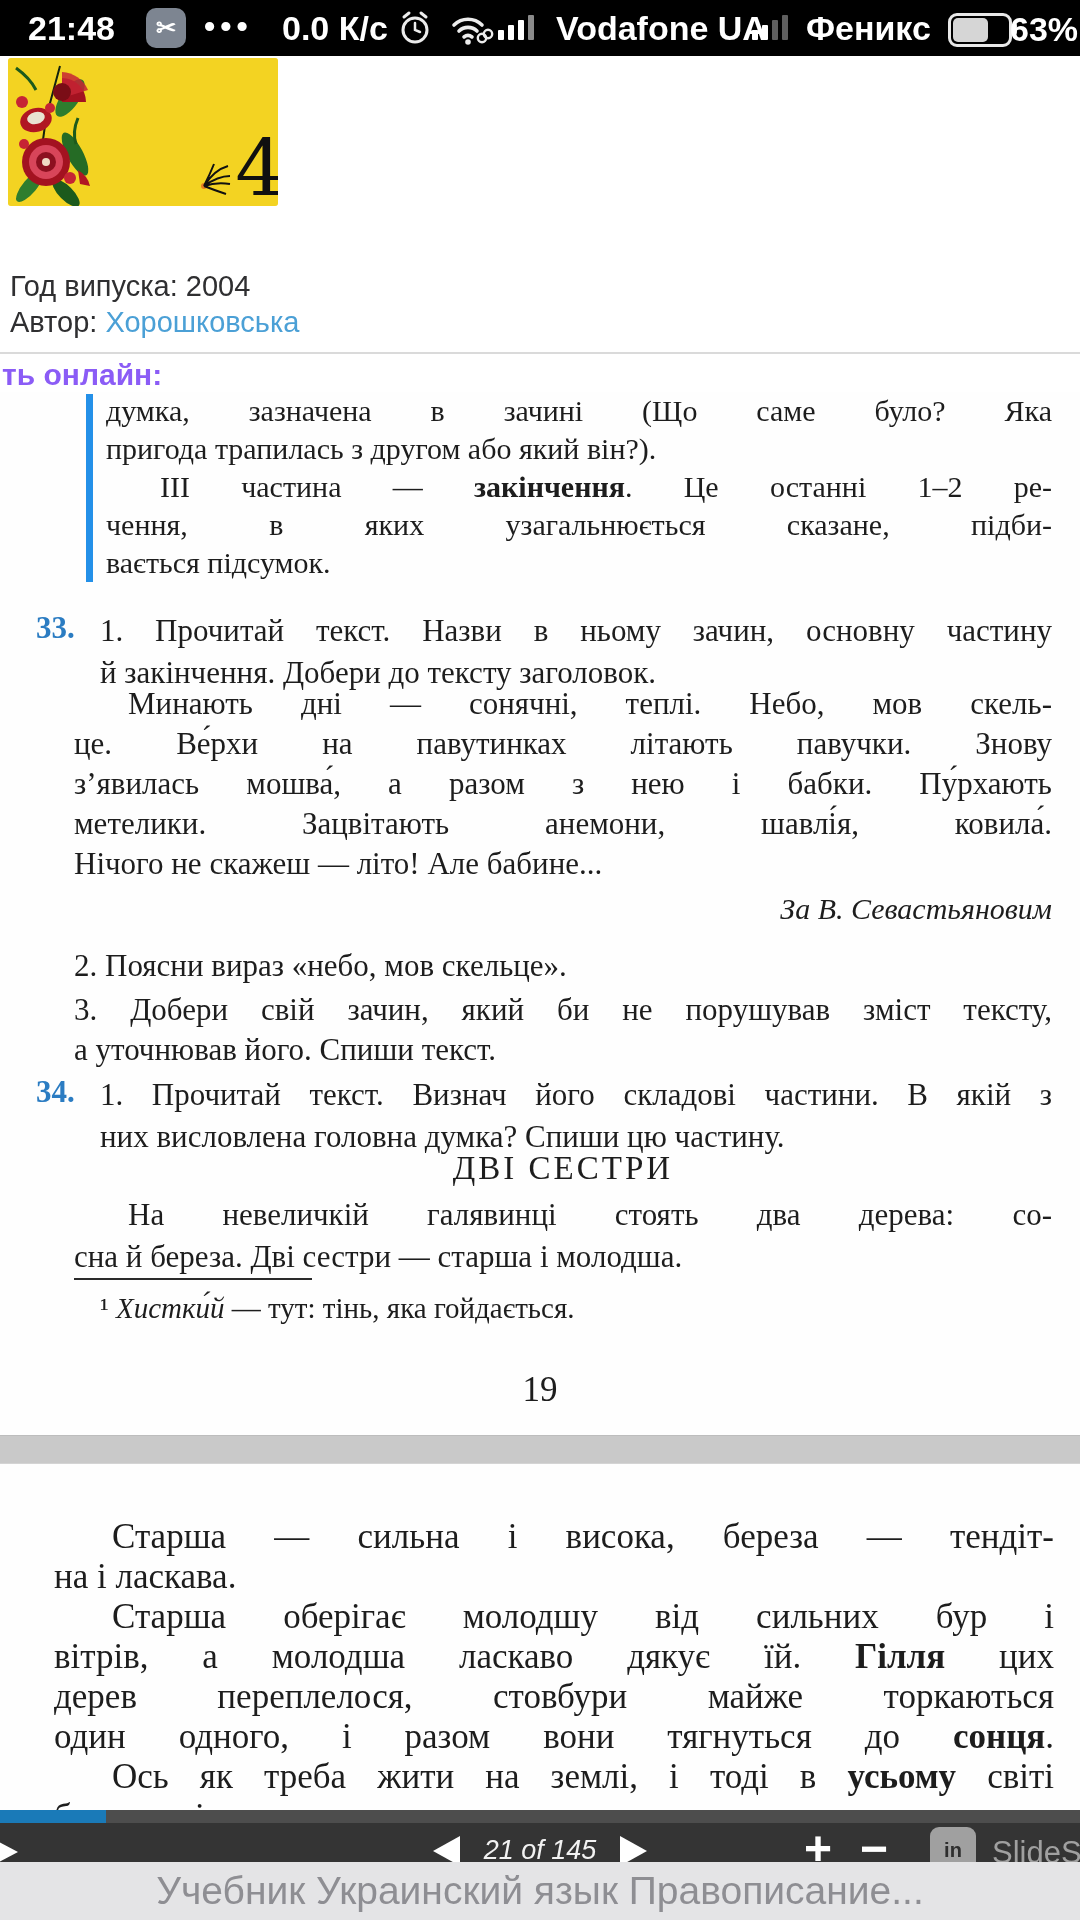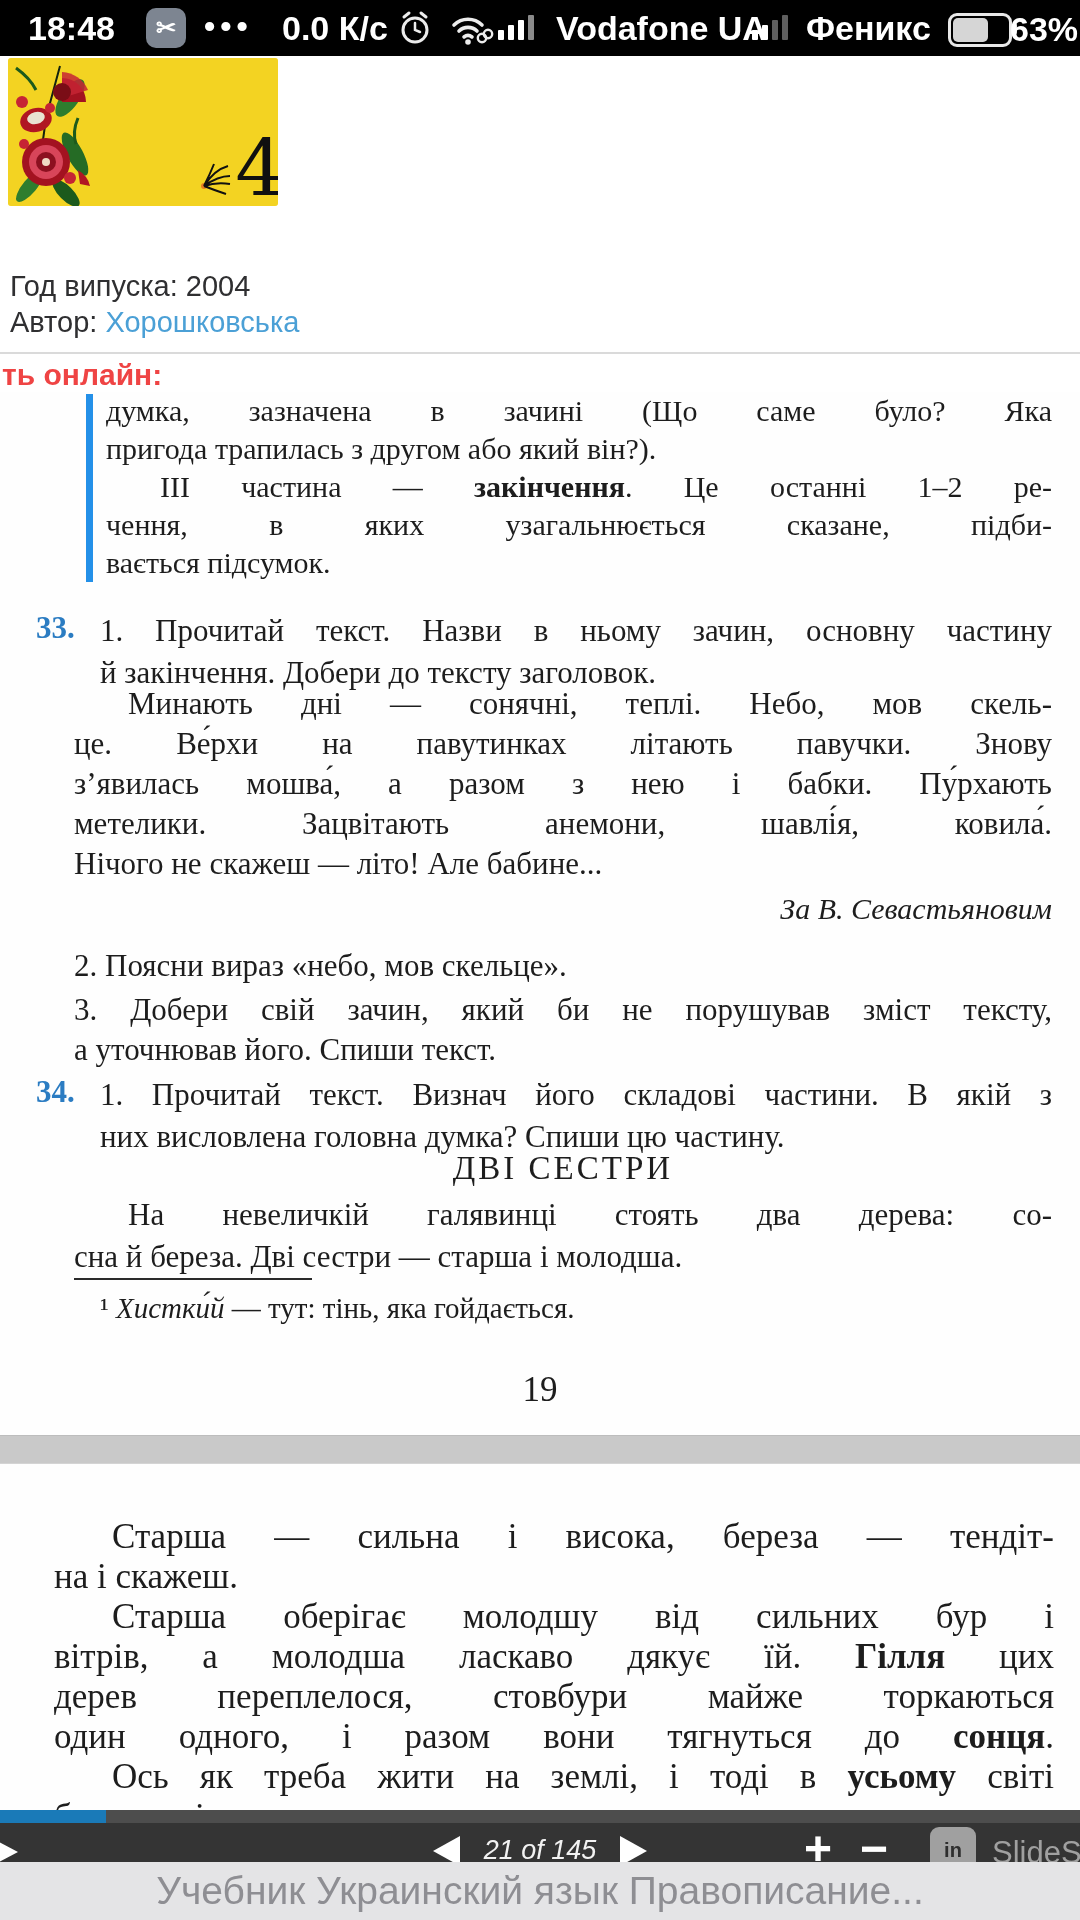--- a/index.html
+++ b/index.html
@@ -26,21 +26,21 @@
   .battery .fill{position:absolute;left:2px;top:2px;bottom:2px;width:60%;background:#d6d6d6;border-radius:5px;}
   .battery .nub{position:absolute;right:-8px;top:7px;width:4px;height:12px;background:#e8e8e8;border-radius:0 3px 3px 0;}
 
   
   .cover{position:absolute;left:8px;top:58px;width:270px;height:148px;border-radius:3px;overflow:hidden;}
   .meta{position:absolute;left:10px;font-size:29px;color:#2f2f31;}
   .meta-year{top:270px;}
   .meta-author{top:306px;}
   .link{color:#4ba0d6;}
   .divider1{position:absolute;left:0;top:352px;width:1080px;height:2px;background:#dadada;}
-  .online-label{position:absolute;left:2px;top:358px;font-size:30px;font-weight:700;color:#ef4444;}
+  .online-label{position:absolute;left:2px;top:358px;font-size:30px;font-weight:700;color:#8b5cf6;}
 
   
   .doc{position:absolute;left:0;top:392px;width:1080px;height:1418px;background:#fefefe;
        font-family:"Liberation Serif","DejaVu Serif",serif;color:#1d1d1d;overflow:hidden;z-index:1;}
   .line{font-size:31px;height:40px;line-height:40px;white-space:nowrap;}
   .jl{text-align:justify;text-align-last:justify;white-space:normal;}
   .ind{padding-left:54px;}
   .b{font-weight:700;}
   .quote-bar{position:absolute;left:86px;top:2px;width:7px;height:188px;background:#2490e8;}
   .quote-text{position:absolute;left:106px;top:0;width:946px;}
@@ -79,21 +79,21 @@
                display:flex;align-items:center;justify-content:center;font-weight:700;font-size:20px;color:#2e2e2e;
                font-family:"Liberation Sans",sans-serif;}
   .brand-name{position:absolute;left:992px;top:12px;font-size:31px;color:#a0a0a0;white-space:nowrap;}
   .caption{position:absolute;left:0;top:1862px;width:1080px;height:58px;background:#e4e4e6;z-index:5;
            display:flex;align-items:center;justify-content:center;font-size:39px;color:#8e8e93;}
 </style>
 </head>
 <body>
 
 <div class="statusbar">
-  <span class="sb sb-time">18:48</span>
+  <span class="sb sb-time">21:48</span>
   <span class="sb sb-badge">
     <span>✂</span>
   </span>
   <span class="sb sb-dots">•••</span>
   <span class="sb sb-speed">0.0 К/с</span>
   <svg style="position:absolute;left:396px;top:9px;" width="38" height="38" viewBox="0 0 38 38">
     <circle cx="19" cy="21" r="12" fill="none" stroke="#ececec" stroke-width="3"></circle>
     <path d="M19 14 V21 L24 23" fill="none" stroke="#ececec" stroke-width="2.5" stroke-linecap="round"></path>
     <path d="M8 8 L13 4" stroke="#ececec" stroke-width="3" stroke-linecap="round"></path>
     <path d="M30 8 L25 4" stroke="#ececec" stroke-width="3" stroke-linecap="round"></path>
@@ -227,21 +227,21 @@
   <div class="footnote" style="top:900px;">
     <span>¹ </span><span class="fn-i">Хистки́й</span><span> — тут: тінь, яка гойдається.</span>
   </div>
 
   <div class="pagenum" style="top:978px;">19</div>
 
   <div class="band"></div>
 
   <div class="page2">
     <div class="line jl ind">Старша — сильна і висока, береза — тендіт-</div>
-    <div class="line">на і скажеш.</div>
+    <div class="line">на і ласкава.</div>
     <div class="line jl ind">Старша оберігає молодшу від сильних бур і</div>
     <div class="line jl"><span>вітрів, а молодша ласкаво дякує їй. </span><span class="b">Гілля</span><span> цих</span></div>
     <div class="line jl">дерев переплелося, стовбури майже торкаються</div>
     <div class="line jl"><span>один одного, і разом вони тягнуться до </span><span class="b">сонця</span><span>.</span></div>
     <div class="line jl ind"><span>Ось як треба жити на землі, і тоді в </span><span class="b">усьому</span><span> світі</span></div>
     <div class="line">буде мир і щастя.</div>
   </div>
 </div>
 
 <div class="progress">

